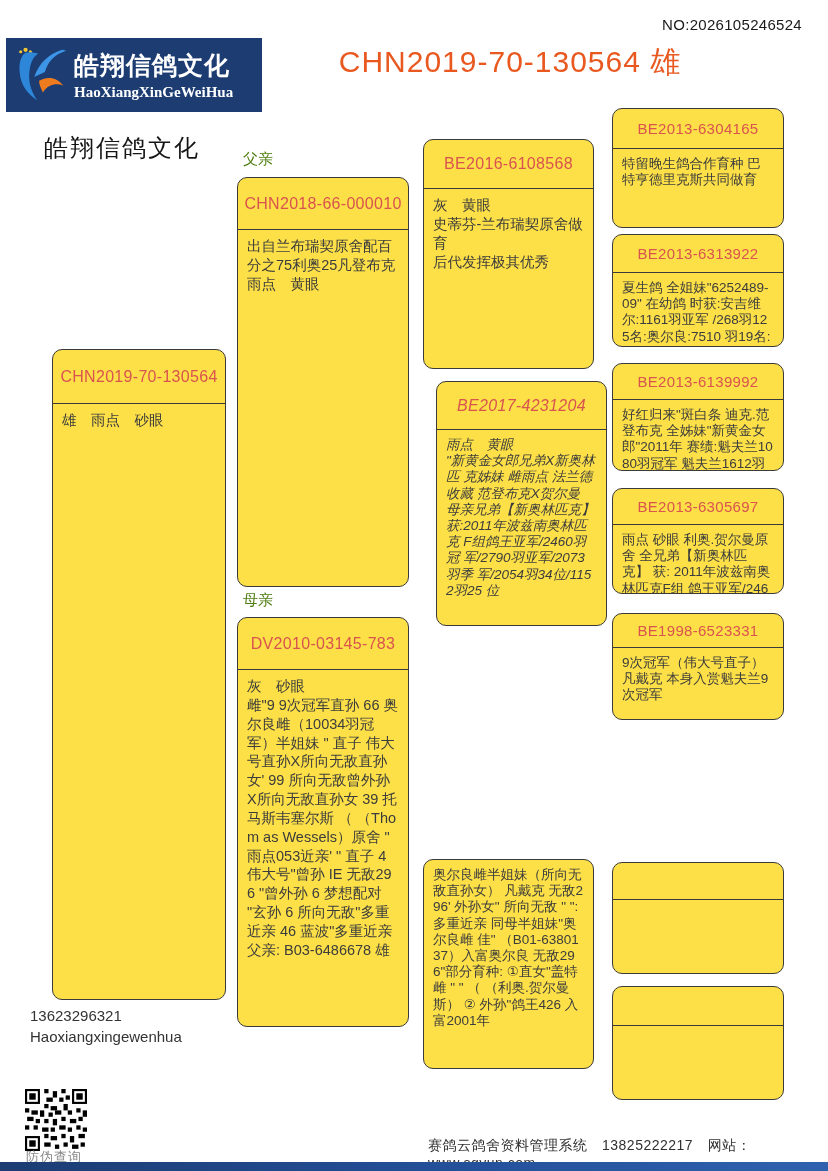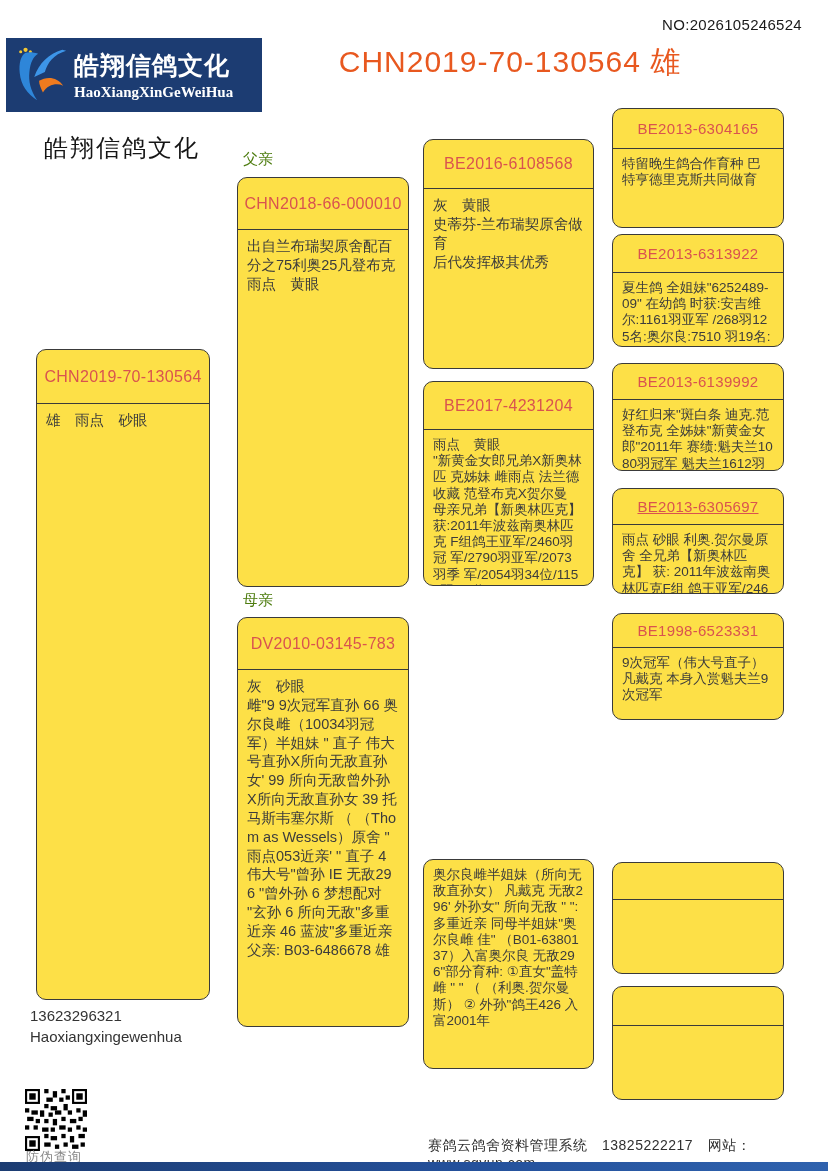--- a/index.html
+++ b/index.html
@@ -59,21 +59,21 @@
     </div>
   </div>
 
   <div class="title">CHN2019-70-130564 雄</div>
 
   <div class="page-heading">皓翔信鸽文化</div>
 
   <div class="gen-label label-father">父亲</div>
   <div class="gen-label label-mother">母亲</div>
 
-  <div class="pbox" style="left:36px;top:349px;width:174px;height:651px;">
+  <div class="pbox" style="left:52px;top:349px;width:174px;height:651px;">
     <div class="ring" style="height:54px;">CHN2019-70-130564</div>
     <div class="pbody lg">雄　雨点　砂眼</div>
   </div>
 
   <div class="pbox" style="left:237px;top:177px;width:172px;height:410px;">
     <div class="ring" style="height:52px;">CHN2018-66-000010</div>
     <div class="pbody lg">出自兰布瑞契原舍配百分之75利奥25凡登布克
 雨点　黄眼</div>
   </div>
 
@@ -83,21 +83,21 @@
 雌"9 9次冠军直孙 66 奥尔良雌（10034羽冠军）半姐妹 " 直子 伟大号直孙X所向无敌直孙女' 99 所向无敌曾外孙X所向无敌直孙女 39 托马斯韦塞尔斯 （ （Thom as Wessels）原舍 " 雨点053近亲' " 直子 4 伟大号"曾孙 IE 无敌296 "曾外孙 6 梦想配对 "玄孙 6 所向无敌"多重近亲 46 蓝波"多重近亲 父亲: B03-6486678 雄</div>
   </div>
 
   <div class="pbox" style="left:423px;top:139px;width:171px;height:230px;">
     <div class="ring" style="height:49px;">BE2016-6108568</div>
     <div class="pbody lg">灰　黄眼
 史蒂芬-兰布瑞契原舍做育
  后代发挥极其优秀</div>
   </div>
 
-  <div class="pbox" style="left:423px;top:381px;width:171px;height:205px;">
+  <div class="pbox" style="left:436px;top:381px;width:171px;height:245px;font-style:italic;">
     <div class="ring" style="height:48px;">BE2017-4231204</div>
     <div class="pbody">雨点　黄眼
 "新黄金女郎兄弟X新奥林匹 克姊妹 雌雨点 法兰德收藏 范登布克X贺尔曼 母亲兄弟【新奥林匹克】 获:2011年波兹南奥林匹克 F组鸽王亚军/2460羽冠 军/2790羽亚军/2073羽季 军/2054羽34位/1152羽25 位</div>
   </div>
 
 
   <div class="pbox" style="left:423px;top:859px;width:171px;height:210px;">
     <div class="pbody">奥尔良雌半姐妹（所向无敌直孙女） 凡戴克 无敌296' 外孙女" 所向无敌 " ": 多重近亲 同母半姐妹"奥尔良雌 佳" （B01-6380137）入富奥尔良 无敌296"部分育种: ①直女"盖特雌 " " （ （利奥.贺尔曼斯） ② 外孙"鸽王426 入富2001年</div>
   </div>
 
@@ -110,21 +110,21 @@
     <div class="ring sm" style="height:38px;">BE2013-6313922</div>
     <div class="pbody">夏生鸽 全姐妹"6252489-09" 在幼鸽 时获:安吉维尔:1161羽亚军 /268羽125名:奥尔良:7510 羽19名:魁夫</div>
   </div>
 
   <div class="pbox" style="left:612px;top:363px;width:172px;height:108px;">
     <div class="ring sm" style="height:36px;">BE2013-6139992</div>
     <div class="pbody">好红归来"斑白条 迪克.范登布克 全姊妹"新黄金女郎"2011年 赛绩:魁夫兰1080羽冠军 魁夫兰1612羽</div>
   </div>
 
   <div class="pbox" style="left:612px;top:488px;width:172px;height:106px;">
-    <div class="ring sm" style="height:36px;text-decoration:underline;">BE2013-6305697</div>
+    <div class="ring sm" style="height:36px;">BE2013-6305697</div>
     <div class="pbody">雨点 砂眼 利奥.贺尔曼原舍 全兄弟【新奥林匹克】 获: 2011年波兹南奥林匹克F组 鸽王亚军/2460羽冠</div>
   </div>
 
   <div class="pbox" style="left:612px;top:613px;width:172px;height:107px;">
     <div class="ring sm" style="height:34px;">BE1998-6523331</div>
     <div class="pbody">9次冠军（伟大号直子）凡戴克 本身入赏魁夫兰9次冠军</div>
   </div>
 
 
   <div class="pbox" style="left:612px;top:862px;width:172px;height:112px;">

